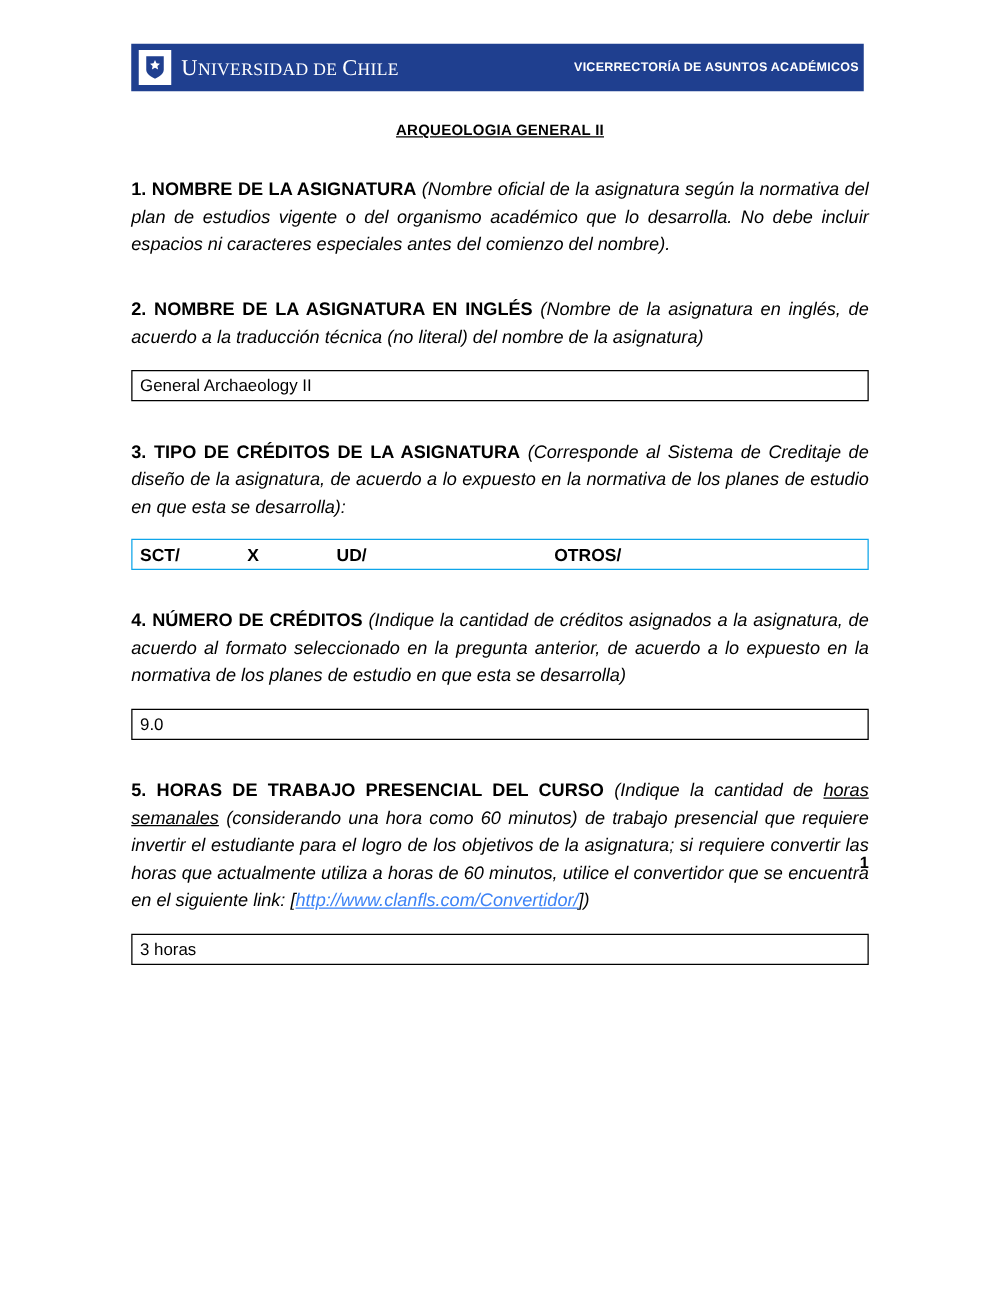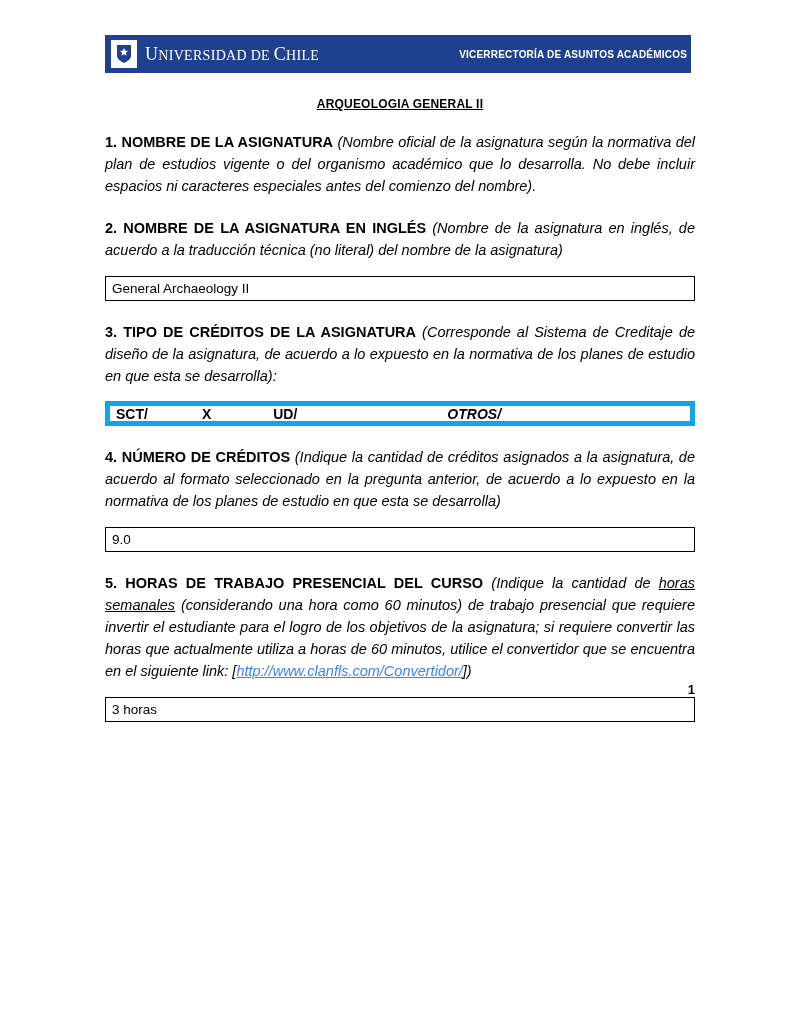--- a/index.html
+++ b/index.html
@@ -81,21 +81,21 @@
     font-size: 12px;
     font-weight: bold;
     text-decoration: underline;
     margin: 12px 0 0 0;
     letter-spacing: 0.2px;
   }
   .para {
     font-size: 14.5px;
     line-height: 1.52;
     text-align: justify;
-    margin-top: 20px;
+    margin-top: 30px;
     color: #000;
   }
   .para b {
     font-weight: bold;
     font-style: normal;
   }
   .para i {
     font-style: italic;
   }
   .field-box {
@@ -107,21 +107,21 @@
     align-items: center;
     font-size: 13.5px;
     font-style: italic;
     box-sizing: border-box;
     background: #ffffff;
   }
   .field-box.plain {
     font-style: normal;
   }
   .credit-box {
-    border: 5px solid #0ea5e9;
+    border: 1px solid #0ea5e9;
     height: 25px;
     margin-top: 12px;
     padding: 0 6px;
     display: flex;
     align-items: center;
     font-size: 14px;
     font-weight: bold;
     box-sizing: border-box;
     background: #ffffff;
   }
@@ -130,21 +130,20 @@
     font-weight: bold;
     margin-left: 54px;
   }
   .credit-box .ud {
     font-weight: bold;
     margin-left: 62px;
   }
   .credit-box .otros {
     font-weight: bold;
     margin-left: 150px;
-    font-style: italic;
   }
   .link {
     color: #3b82f6;
     font-style: italic;
   }
   .underline-word {
     text-decoration: underline;
   }
   .page-number {
     position: absolute;

